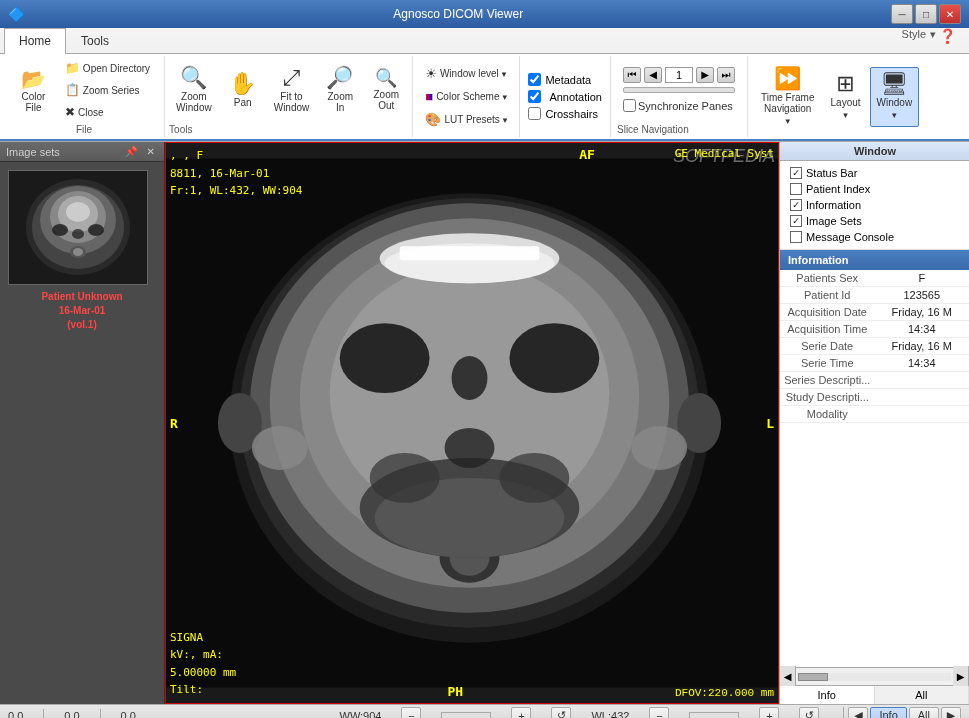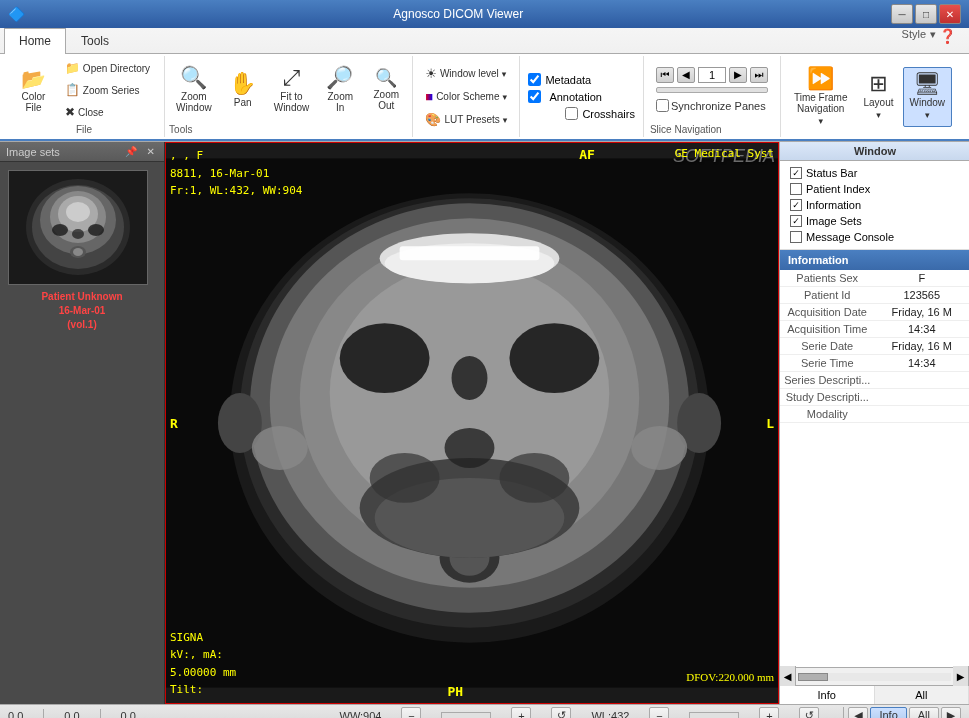--- a/index.html
+++ b/index.html
@@ -96,22 +96,22 @@
     }
     .viewer-overlay-tl {
       position: absolute; top: 5px; left: 5px; color: #ffff00;
       font-size: 11px; line-height: 1.6; font-family: monospace;
     }
     .viewer-overlay-bl {
       position: absolute; bottom: 5px; left: 5px; color: #ffff00;
       font-size: 11px; line-height: 1.6; font-family: monospace;
     }
     .viewer-overlay-br {
-      position: absolute; bottom: 21px; right: 5px; color: #ffff00;
-      font-size: 11px; font-family: Liberation Serif, serif; margin-left: 20px;
+      position: absolute; bottom: 5px; right: 5px; color: #ffff00;
+      font-size: 11px; font-family: Liberation Mono, monospace; margin-left: 20px;
     }
     .viewer-label-r {
       position: absolute; left: 5px; top: 50%; transform: translateY(-50%);
       color: #ffff00; font-size: 13px; font-weight: bold; font-family: monospace;
     }
     .viewer-label-l {
       position: absolute; right: 5px; top: 50%; transform: translateY(-50%);
       color: #ffff00; font-size: 13px; font-weight: bold; font-family: monospace;
     }
     .viewer-label-af {
@@ -338,21 +338,21 @@
 
     <div style="display:flex;flex-direction:column;padding:2px 8px;border-right:1px solid #ddd;justify-content:center;gap:4px;">
       <label style="display:flex;align-items:center;gap:4px;cursor:pointer;">
         <input type="checkbox" checked="" style="">
         <span>Metadata</span>
       </label>
       <label style="display:flex;align-items:center;gap:8px;cursor:pointer;">
         <input type="checkbox" checked="" style="">
         <span>Annotation</span>
       </label>
-      <label style="display:flex;align-items:center;gap:4px;cursor:pointer;margin-left:37px;">
+      <label style="display:flex;align-items:center;gap:4px;cursor:pointer;">
         <input type="checkbox" style="">
         <span>Crosshairs</span>
       </label>
     </div>
 
     <div style="display:flex;flex-direction:column;padding:2px 6px;border-right:1px solid #ddd;">
       <div style="flex:1;display:flex;flex-direction:column;gap:4px;justify-content:center;">
         <div class="slice-nav">
           <div class="nav-btn">⏮</div>
           <div class="nav-btn">◀</div>

